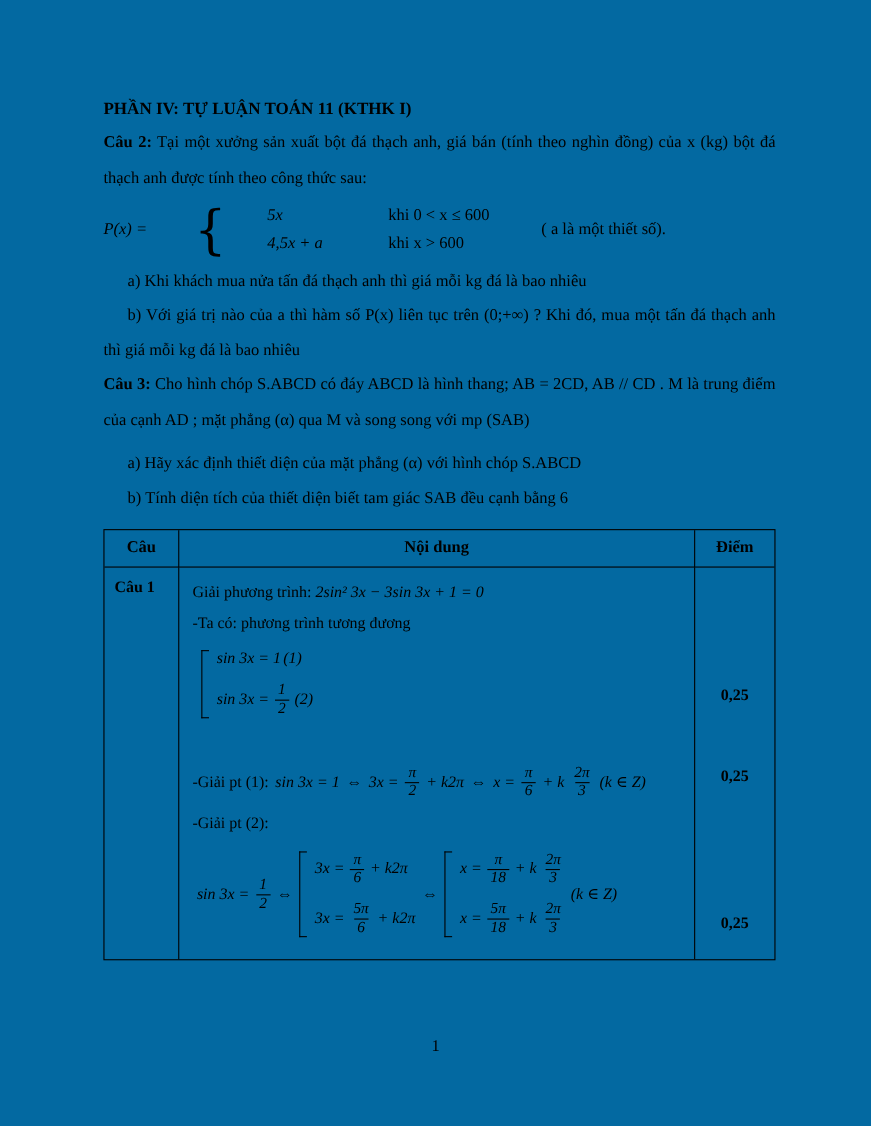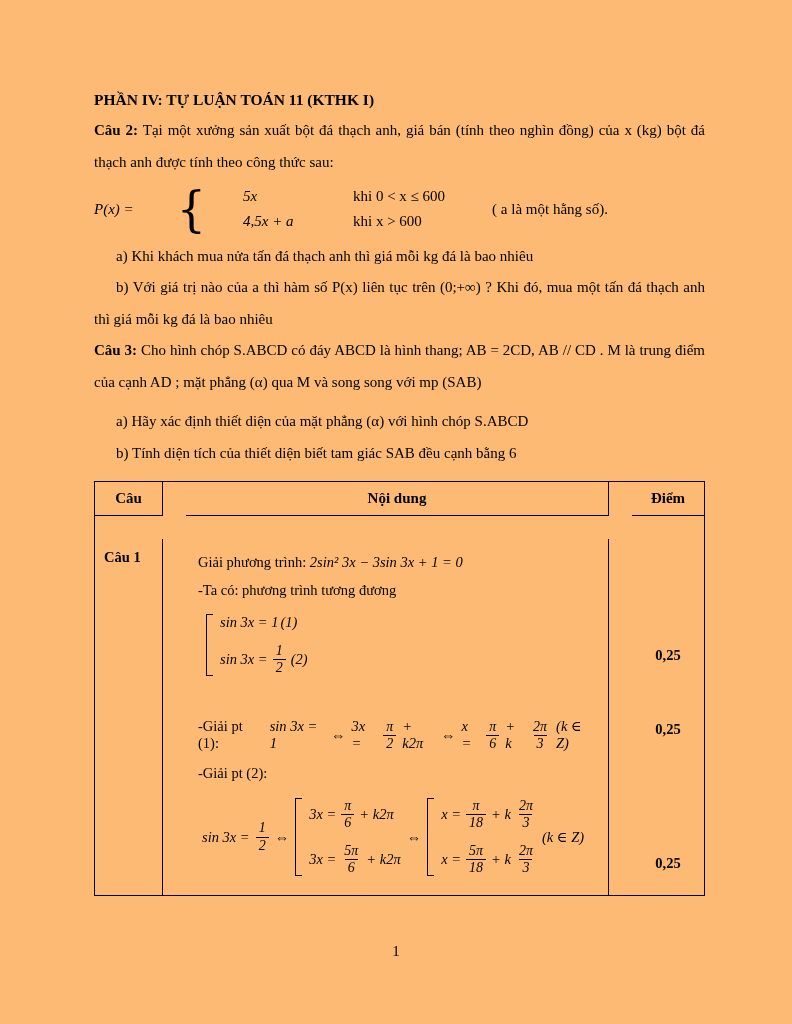--- a/index.html
+++ b/index.html
@@ -1,21 +1,21 @@
 <!DOCTYPE html>
 <html><head>
 <meta charset="utf-8">
 <style>
   * { box-sizing: border-box; margin: 0; padding: 0; }
   html, body { background: #ffffff; }
   .page {
     position: relative;
     width: 792px;
     height: 1024px;
-    background: #fdba74;
+    background: #0369a1;
     font-family: "Liberation Serif", "DejaVu Serif", serif;
     font-size: 15px;
     color: #000;
     overflow: hidden;
   }
   .content { position: absolute; left: 94px; top: 84px; width: 611px; }
   .title { font-weight: bold; font-size: 15.5px; line-height: 2.0; }
   .para { line-height: 2.1; text-align: justify; }
   .label { font-weight: bold; }
   .math { font-style: italic; }
@@ -36,21 +36,20 @@
   .note { margin-left: 14px; }
 
   
   .exam-table {
     margin-top: 12px;
     width: 100%;
     border: 1.4px solid #000;
     display: grid;
     grid-template-columns: 68px 1fr 72px;
     font-size: 14.5px;
-    gap: 23px;
   }
   .th {
     font-weight: bold; font-size: 15px;
     display: flex; align-items: center; justify-content: center;
     height: 34px; border-bottom: 1px solid #000;
   }
   .col-cau, .col-noidung, .cell-cau, .cell-content { border-right: 1px solid #000; }
   .cell-cau { padding: 10px 0 0 9px; }
   .cell-content { padding: 10px 12px 14px 12px; min-height: 356px; }
   .cell-points { position: relative; }
@@ -108,21 +107,21 @@
       <div class="cases">
         <div class="case-row">
           <span class="case-expr">5x</span>
           <span class="case-cond">khi 0 &lt; x ≤ 600</span>
         </div>
         <div class="case-row">
           <span class="case-expr">4,5x + a</span>
           <span class="case-cond">khi x &gt; 600</span>
         </div>
       </div>
-      <span class="note">( a  là một hằng số).</span>
+      <span class="note">( a  là một thiết số).</span>
     </div>
 
     <p class="para indent">a) Khi khách mua nửa tấn đá thạch anh thì giá mỗi kg đá là bao nhiêu</p>
     <p class="para indent">b) Với giá trị nào của a thì hàm số P(x) liên tục trên (0;+∞) ? Khi đó, mua một tấn đá thạch anh thì giá mỗi kg đá là bao nhiêu</p>
 
     <p class="para">
       <span class="label">Câu 3:</span>
       <span>Cho hình chóp S.ABCD có đáy ABCD là hình thang; AB = 2CD, AB // CD . M là trung điểm của cạnh AD ; mặt phẳng (α) qua M và song song với mp (SAB)</span>
     </p>
 

